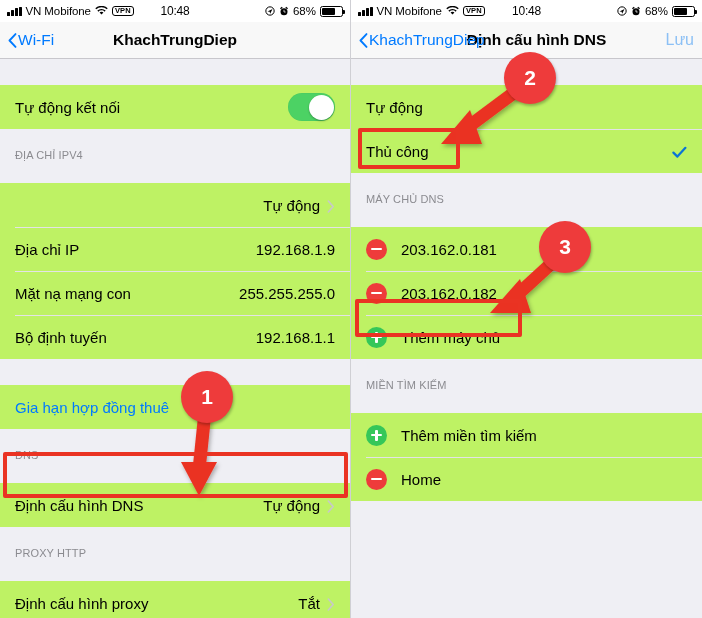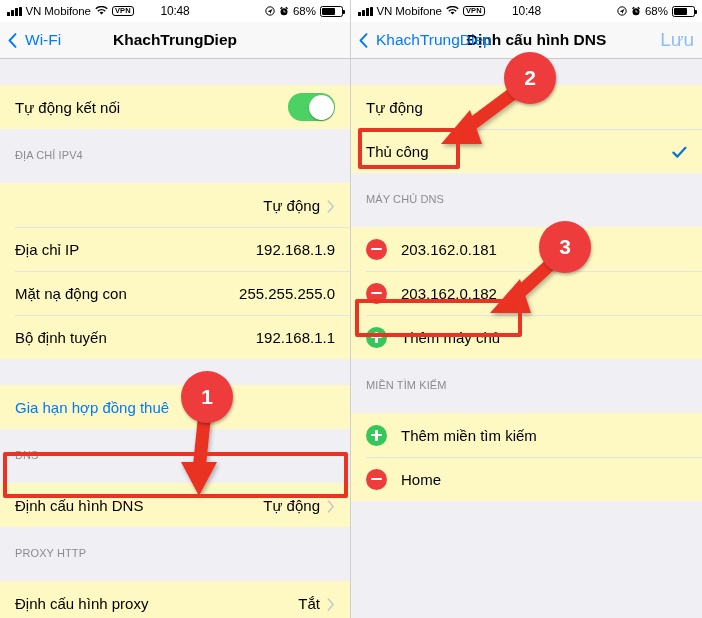--- a/index.html
+++ b/index.html
@@ -60,44 +60,44 @@
   .batt i { display: block; background: #000; border-radius: 1px; height: 100%; width: 68%; }
 
   
   .navbar {
     height: 37px; background: #f8f8f8;
     border-bottom: 1px solid #c8c7cc;
     display: flex; align-items: center; position: relative;
     padding: 0 8px;
   }
   .nav-back {
-    display: flex; align-items: center; gap: 8px;
+    display: flex; align-items: center; gap: 1px;
     color: #007aff; font-size: 15.5px; white-space: nowrap; z-index: 2;
   }
   .chev-back {
     width: 9px; height: 15px; flex: 0 0 auto;
   }
   .nav-title {
     position: absolute; left: 0; right: 0; text-align: center;
     font-size: 15.5px; font-weight: bold; color: #000;
     pointer-events: none;
   }
   .nav-title.right-offset { left: 40px; right: 20px; }
   .nav-save {
-    margin-left: auto; color: #8cc0f5; font-size: 19px; z-index: 2;
+    margin-left: auto; color: #8cc0f5; font-size: 16px; z-index: 2;
   }
 
   
   .grp-header {
     font-size: 11px; color: #8b8b90; letter-spacing: 0.1px;
     padding: 20px 15px 22px 15px; text-transform: uppercase;
   }
   .gap { height: 26px; }
   .cell {
-    background: #fef9c3; min-height: 44px;
+    background: #bef264; min-height: 44px;
     display: flex; align-items: center;
     padding: 0 15px; position: relative;
     font-size: 15px; color: #000;
   }
   .cell + .cell::before {
     content: ""; position: absolute; left: 15px; right: 0; top: 0;
     height: 1px; background: #e3e3e6;
   }
   .cell .val {
     margin-left: auto; color: #000; font-size: 15px;
@@ -229,21 +229,21 @@
         <svg viewBox="0 0 9 15" width="8" height="13">
             <path d="M1.4 1.2 7 7.5l-5.6 6.3" fill="none" stroke="#c7c7cc" stroke-width="1.8" stroke-linecap="round" stroke-linejoin="round"></path>
           </svg>
       </span>
     </div>
     <div class="cell">
       <span class="title">Địa chỉ IP</span>
       <span class="val">192.168.1.9</span>
     </div>
     <div class="cell">
-      <span class="title">Mặt nạ động con</span>
+      <span class="title">Mặt nạ mạng con</span>
       <span class="val">255.255.255.0</span>
     </div>
     <div class="cell">
       <span class="title">Bộ định tuyến</span>
       <span class="val">192.168.1.1</span>
     </div>
 
     <div class="gap"></div>
 
     <div class="cell link">

